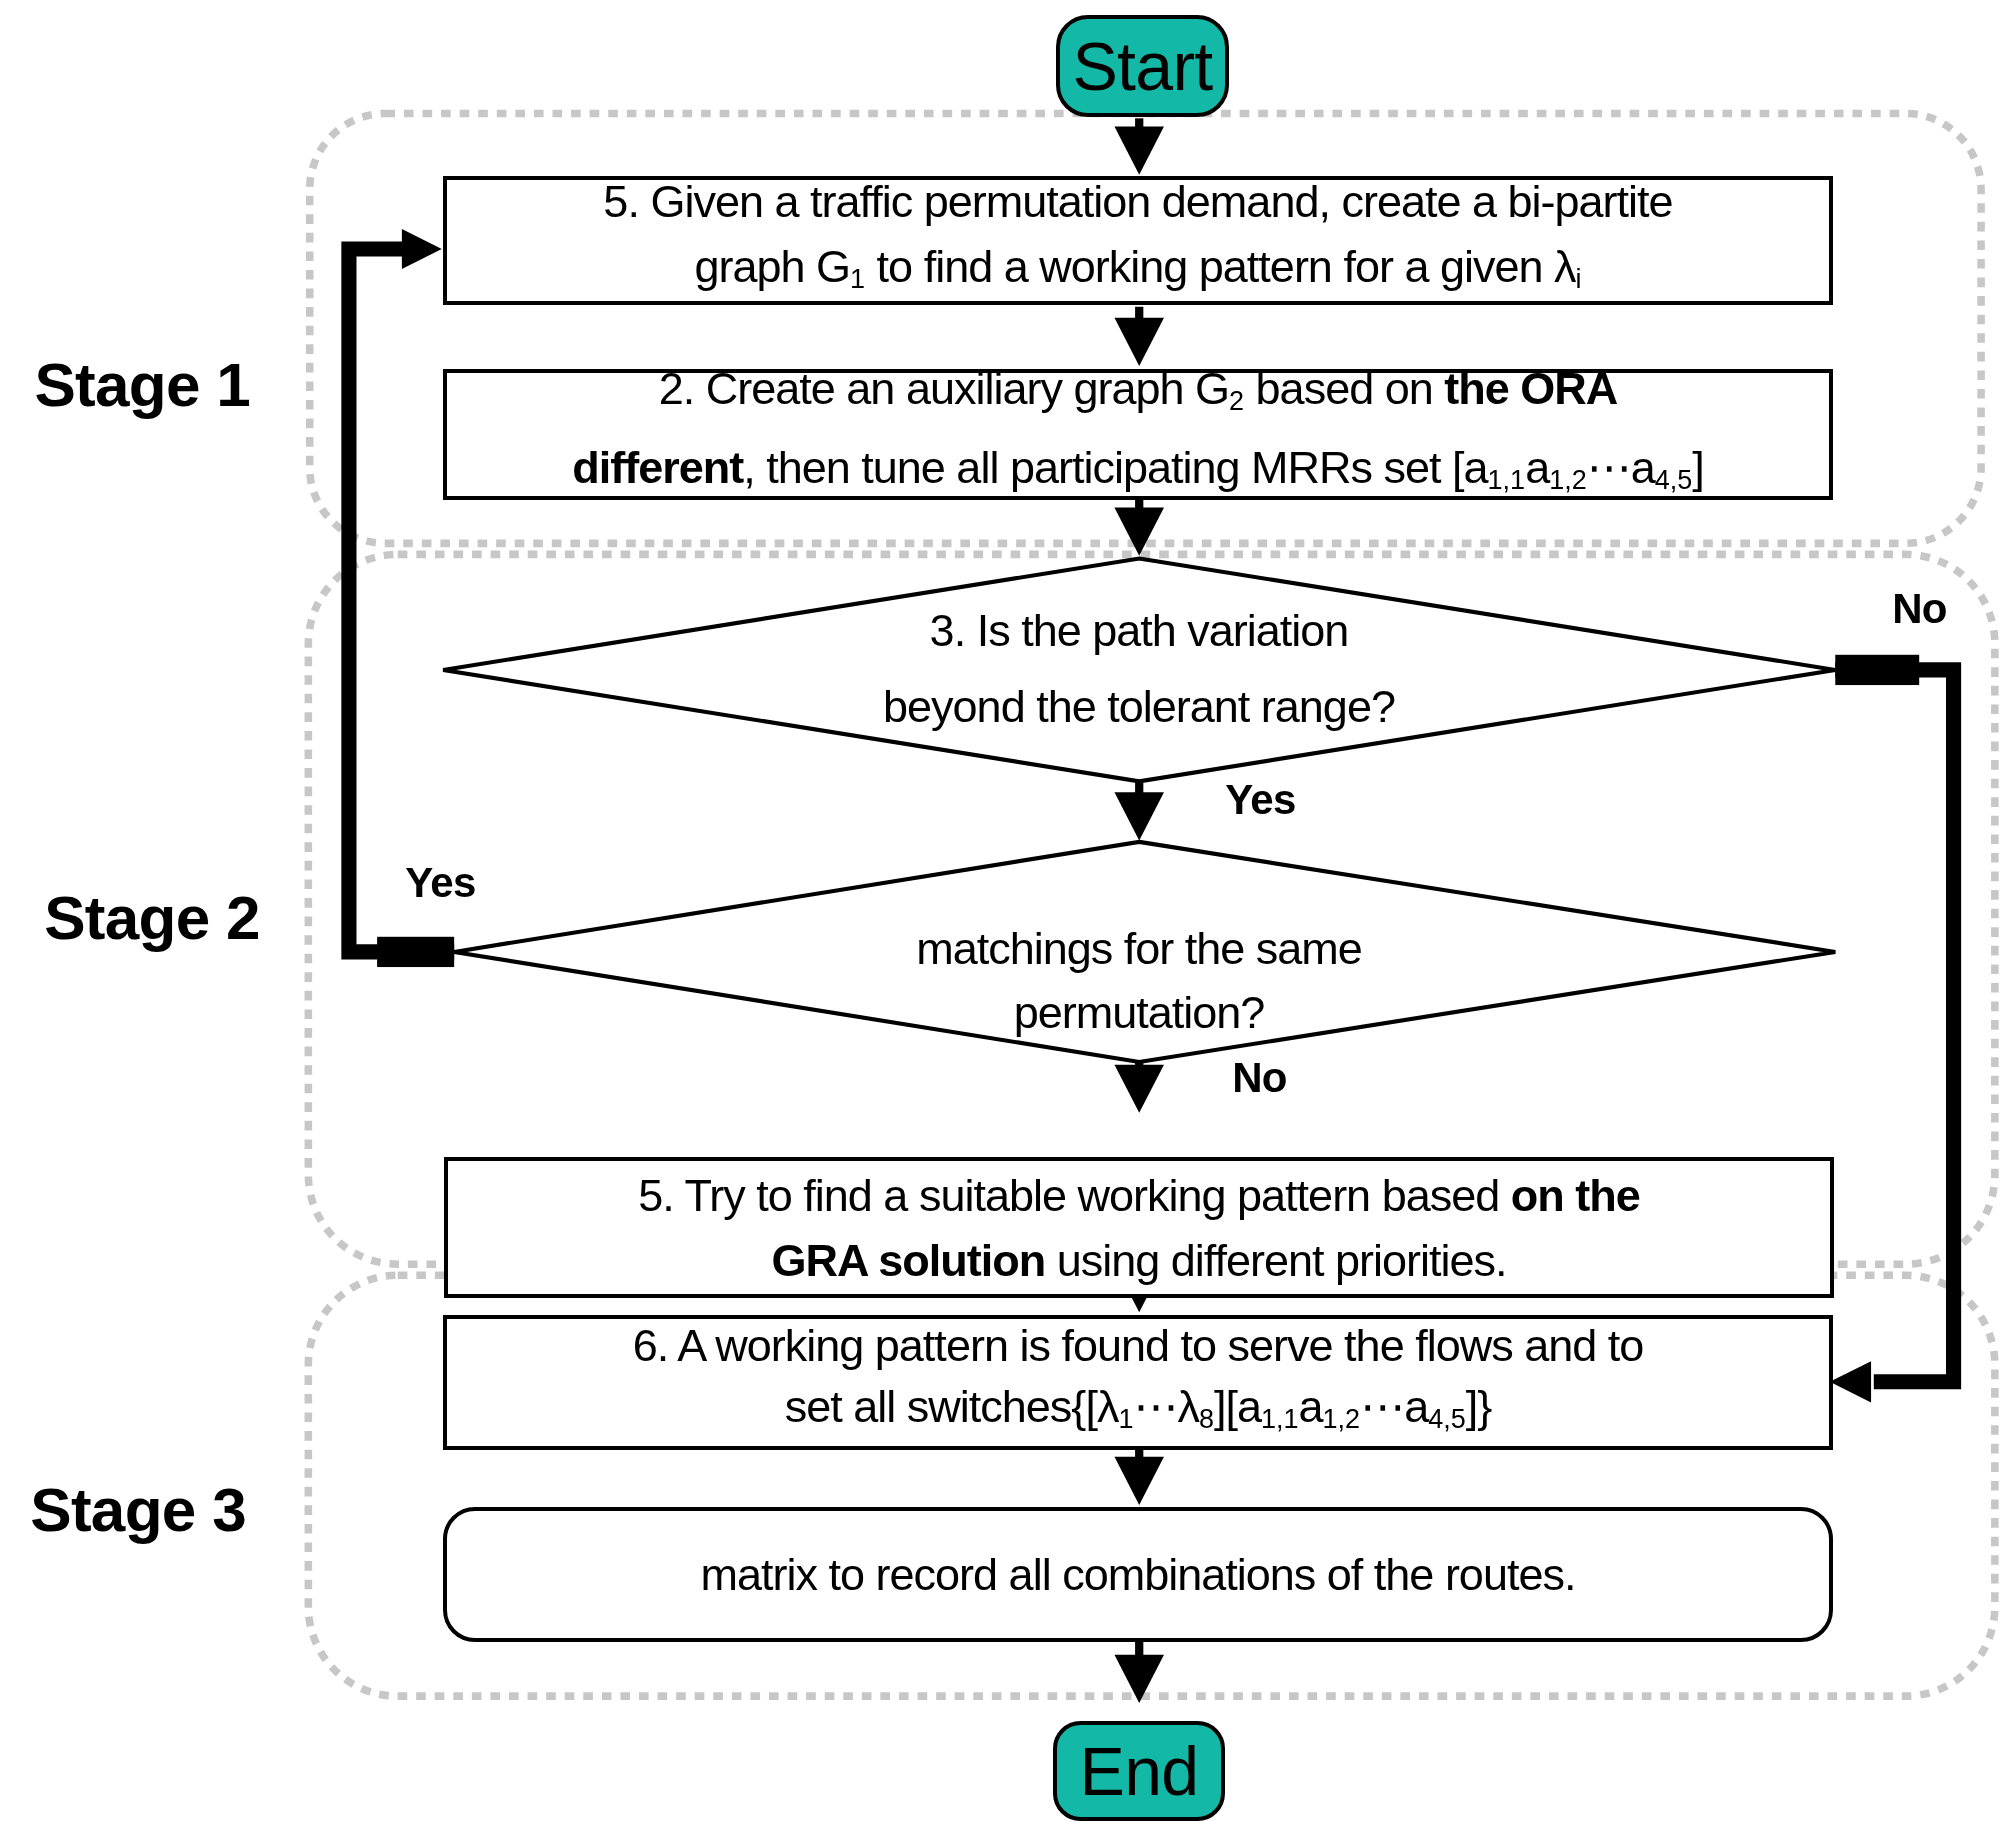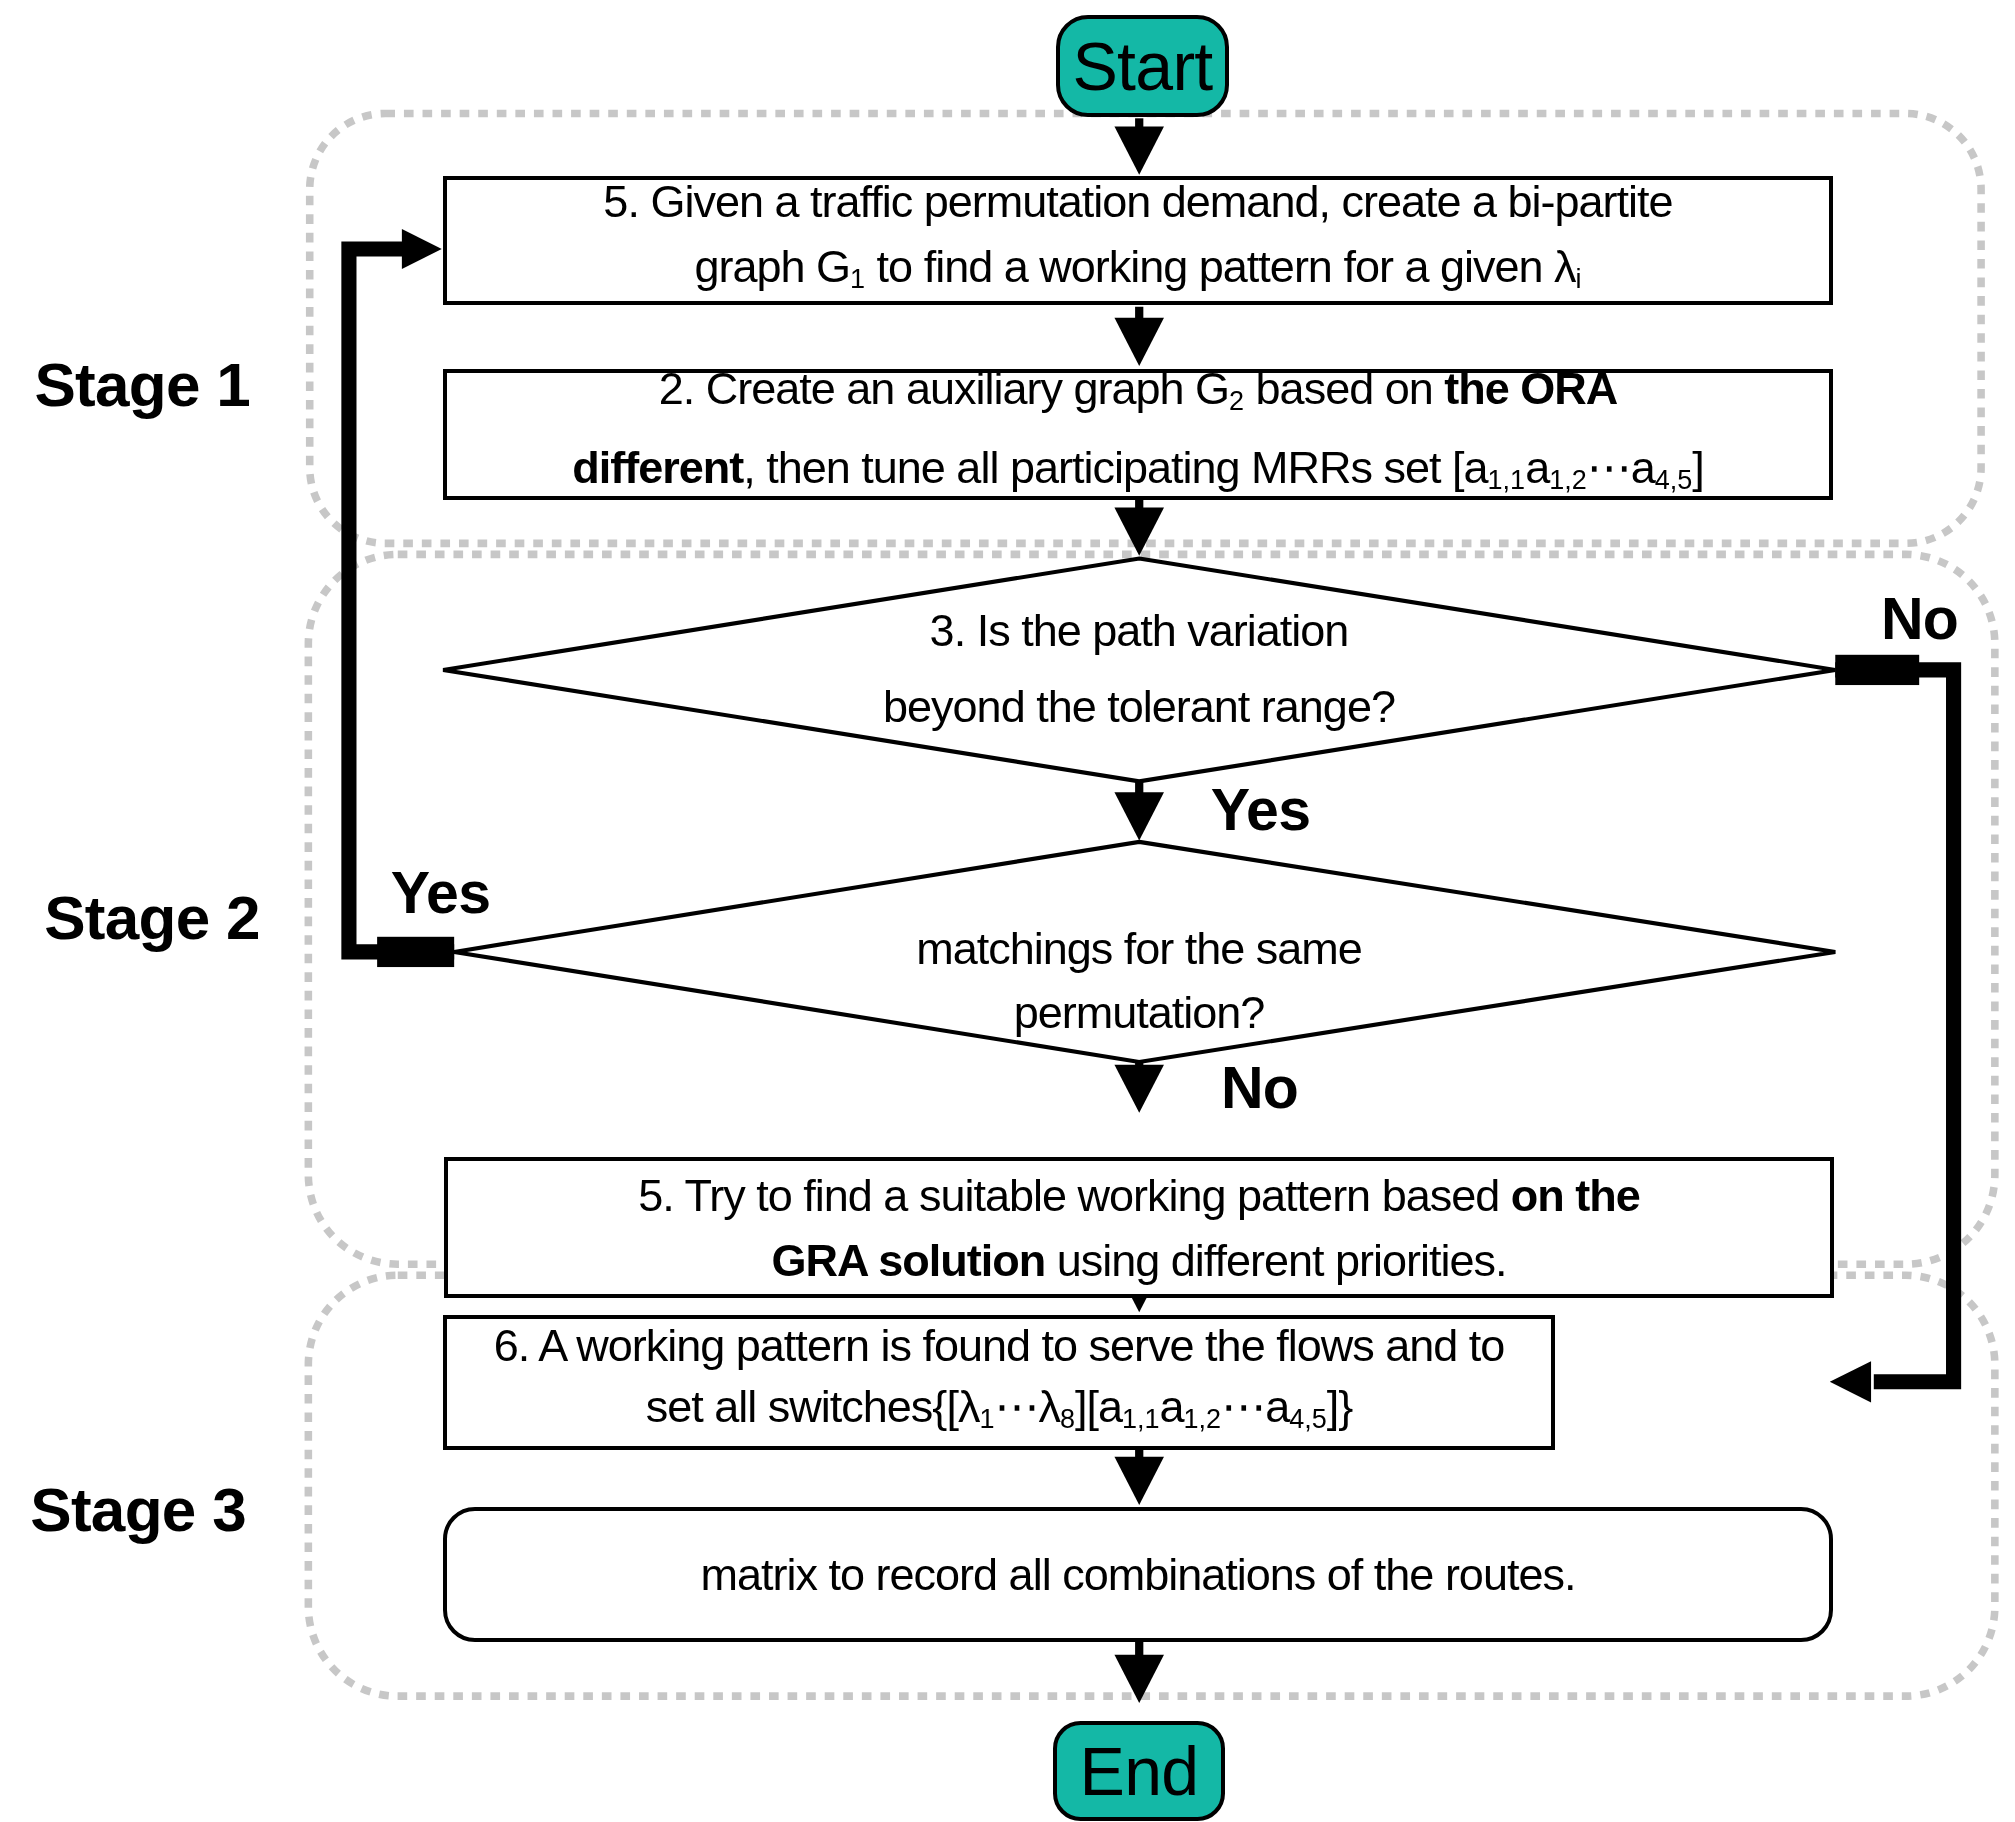--- a/index.html
+++ b/index.html
@@ -51,21 +51,21 @@
     text-align: center;
     font-size: 45px;
     letter-spacing: -1px;
     white-space: nowrap;
   }
   .biglabel {
     position: absolute;
     width: 179px;
     text-align: center;
     font-weight: bold;
-    font-size: 59px;
+    font-size: 42px;
     letter-spacing: -0.7px;
     white-space: nowrap;
   }
   .stagelabel {
     position: absolute;
     width: 268px;
     text-align: center;
     font-weight: bold;
     font-size: 62px;
     letter-spacing: -0.7px;
@@ -155,21 +155,21 @@
   <div class="dline" style="left:623px; top:681px;">beyond the tolerant range?</div>
 
   <div class="dline" style="left:623px; top:923px;">matchings for the same</div>
   <div class="dline" style="left:623px; top:987px;">permutation?</div>
 
   <div class="node" style="left:444px; top:1114px; width:1390px; height:141px;margin-top:43px;">
     <div class="line"><span>5. Try to find a suitable working pattern based </span><span class="b">on the</span></div>
     <div class="line"><span class="b">GRA solution</span><span> using different priorities.</span></div>
   </div>
 
-  <div class="node" style="left:443px; top:1315px; width:1112px; height:135px;">
+  <div class="node" style="left:443px; top:1315px; width:1390px; height:135px;">
     <div class="line" style="line-height:61px;">6. A working pattern is found to serve the flows and to</div>
     <div class="line" style="line-height:61px;"><span>set all switches{[λ</span><span class="sub">1</span><span>⋯λ</span><span class="sub">8</span><span>][a</span><span class="sub">1,1</span><span>a</span><span class="sub">1,2</span><span>⋯a</span><span class="sub">4,5</span><span>]}</span></div>
   </div>
 
   <div class="node rounded" style="left:443px; top:1507px; width:1390px; height:135px;">
     <div class="line" style="line-height:61px;">matrix to record all combinations of the routes.</div>
   </div>
 
   <div class="biglabel" style="left:1830px; top:585px;">No</div>
   <div class="biglabel" style="left:1171px; top:776px;">Yes</div>

